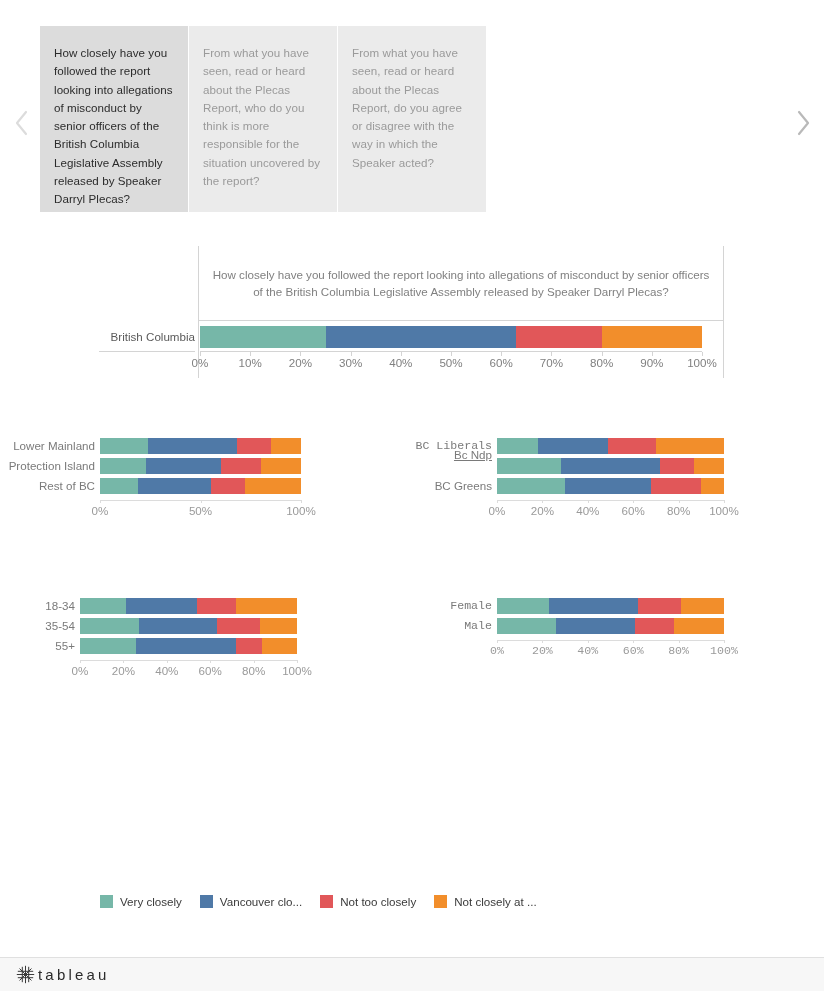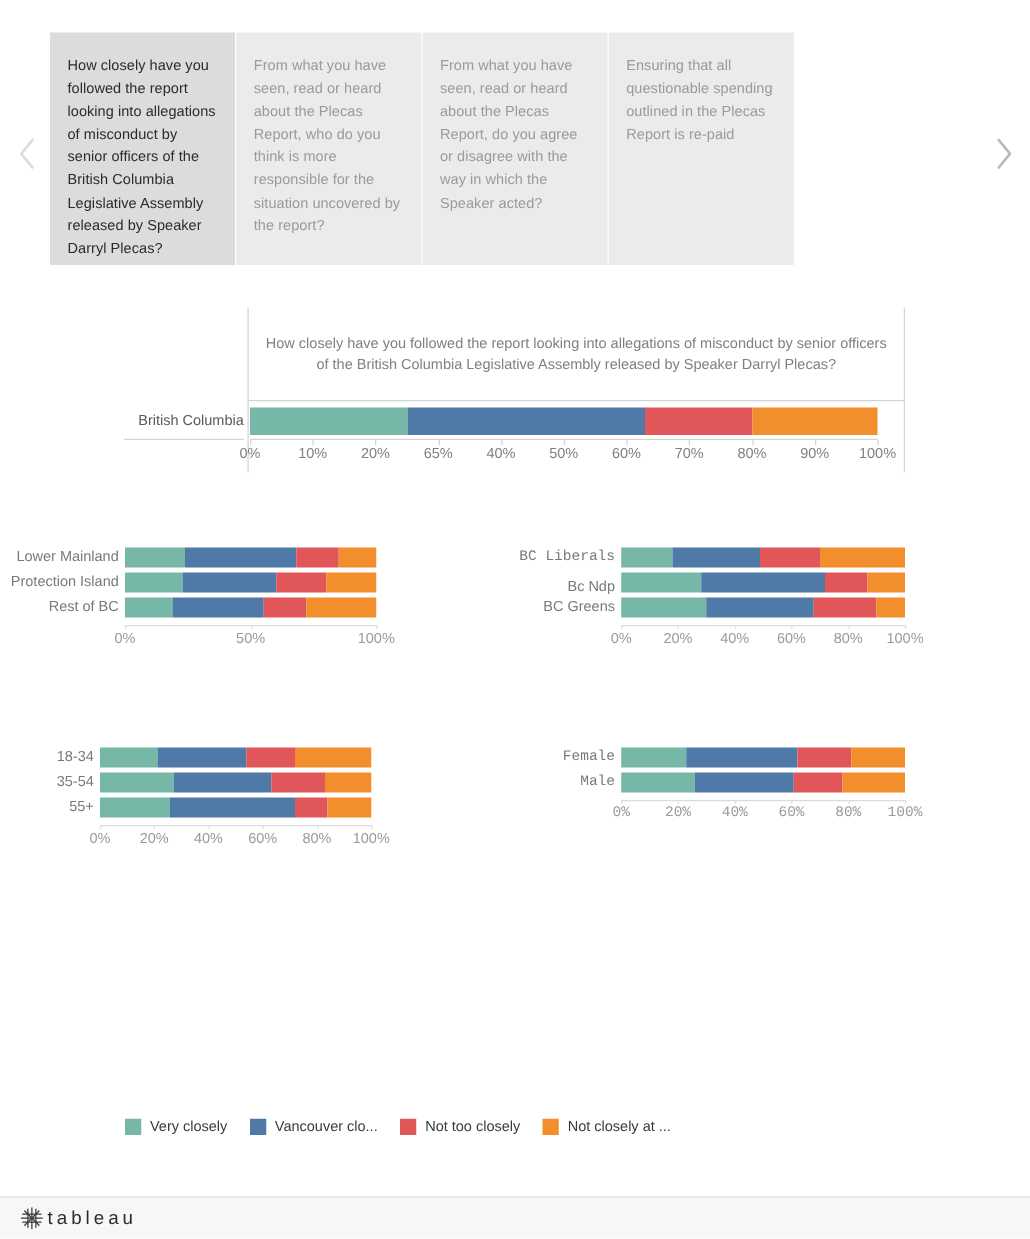--- a/index.html
+++ b/index.html
@@ -235,21 +235,20 @@
     <div class="nav-arrow" id="nav-next">
       <svg width="16" height="28" viewBox="0 0 16 28" aria-hidden="true">
         <polyline points="4,3 13,14 4,25" fill="none" stroke="#b9b9b9" stroke-width="2.2" stroke-linecap="round" stroke-linejoin="round"></polyline>
       </svg>
     </div>
 
     <div class="tabs">
       <div class="tab active">How closely have you followed the report looking into allegations of misconduct by senior officers of the British Columbia Legislative Assembly released by Speaker Darryl Plecas?</div>
       <div class="tab">From what you have seen, read or heard about the Plecas Report, who do you think is more responsible for the situation uncovered by the report?</div>
       <div class="tab">From what you have seen, read or heard about the Plecas Report, do you agree or disagree with the way in which the Speaker acted?</div>
-      <div class="tab">Ensuring that all questionable spending outlined in the Plecas Report is re-paid</div>
     </div>
   </div>
 
   <div id="main-row-label-host" style="position:absolute;left:0;top:0;width:0;height:0;"></div>
 
   <div id="main-panel">
     <div id="main-title">How closely have you followed the report looking into allegations of misconduct by senior officers of the British Columbia Legislative Assembly released by Speaker Darryl Plecas?</div>
     <div id="main-row-label">British Columbia</div>
     <div id="main-bar-wrap">
       <div id="main-bar">
@@ -260,21 +259,21 @@
         </div>
     </div>
     <div id="main-axis">
         <div class="tickmark" style="left: 0px;"></div>
         <div class="tick" style="left: 0px;">0%</div>
         <div class="tickmark" style="left: 50.2px;"></div>
         <div class="tick" style="left: 50.2px;">10%</div>
         <div class="tickmark" style="left: 100.4px;"></div>
         <div class="tick" style="left: 100.4px;">20%</div>
         <div class="tickmark" style="left: 150.6px;"></div>
-        <div class="tick" style="left: 150.6px;">65%</div>
+        <div class="tick" style="left: 150.6px;">30%</div>
         <div class="tickmark" style="left: 200.8px;"></div>
         <div class="tick" style="left: 200.8px;">40%</div>
         <div class="tickmark" style="left: 251px;"></div>
         <div class="tick" style="left: 251px;">50%</div>
         <div class="tickmark" style="left: 301.2px;"></div>
         <div class="tick" style="left: 301.2px;">60%</div>
         <div class="tickmark" style="left: 351.4px;"></div>
         <div class="tick" style="left: 351.4px;">70%</div>
         <div class="tickmark" style="left: 401.6px;"></div>
         <div class="tick" style="left: 401.6px;">80%</div>
@@ -319,21 +318,21 @@
     </div>
 
   <div class="mini" id="mini-party" style="left:410px; top:428px; width:414px; height:100px;">
       <div class="rowlabel" style="left: 0px; width: 82px; top: 11px; font-family: Liberation Mono, monospace;">BC Liberals</div>
       <div class="bar" style="left: 87px; top: 10px; width: 227px;">
         <div class="seg" title="Very closely: 18%" style="width: 18%; background: rgb(118, 183, 168);"></div>
         <div class="seg" title="Moderately closely: 31%" style="width: 31%; background: rgb(79, 121, 167);"></div>
         <div class="seg" title="Not too closely: 21%" style="width: 21%; background: rgb(225, 87, 89);"></div>
         <div class="seg" title="Not closely at all: 30%" style="width: 30%; background: rgb(242, 142, 43);"></div>
       </div>
-      <div class="rowlabel" style="left: 0px; width: 82px; top: 35px;">Bc Ndp</div>
+      <div class="rowlabel" style="left: 0px; width: 82px; top: 20px; text-decoration: underline;">Bc Ndp</div>
       <div class="bar" style="left: 87px; top: 30px; width: 227px;">
         <div class="seg" title="Very closely: 28%" style="width: 28%; background: rgb(118, 183, 168);"></div>
         <div class="seg" title="Moderately closely: 44%" style="width: 44%; background: rgb(79, 121, 167);"></div>
         <div class="seg" title="Not too closely: 15%" style="width: 15%; background: rgb(225, 87, 89);"></div>
         <div class="seg" title="Not closely at all: 13%" style="width: 13%; background: rgb(242, 142, 43);"></div>
       </div>
       <div class="rowlabel" style="left: 0px; width: 82px; top: 51px;">BC Greens</div>
       <div class="bar" style="left: 87px; top: 50px; width: 227px;">
         <div class="seg" title="Very closely: 30%" style="width: 30%; background: rgb(118, 183, 168);"></div>
         <div class="seg" title="Moderately closely: 38%" style="width: 38%; background: rgb(79, 121, 167);"></div>

